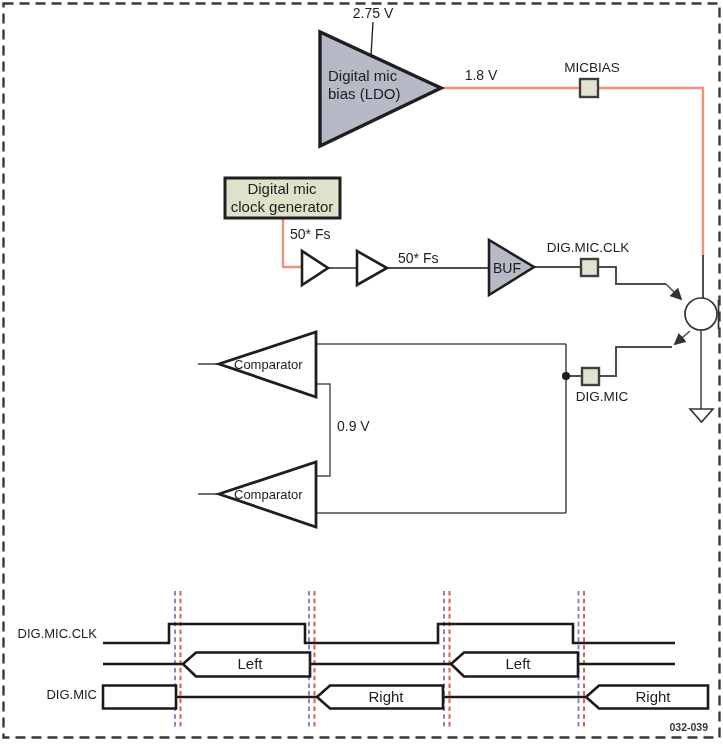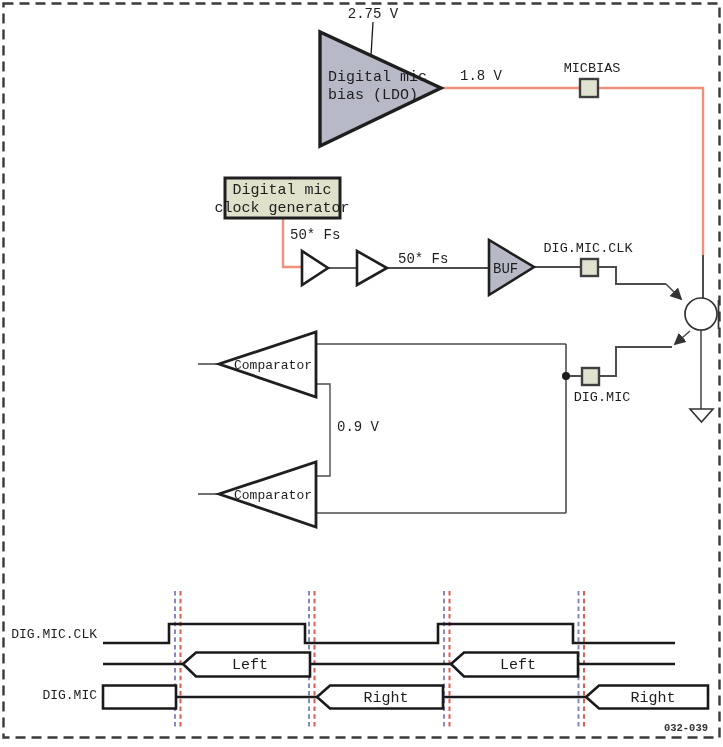--- a/index.html
+++ b/index.html
@@ -1,17 +1,17 @@
 <!DOCTYPE html>
 <html><head>
 <meta charset="utf-8">
 <style>
   html,body{margin:0;padding:0;background:#fff;}
   .page{position:relative;width:723px;height:747px;background:#ffffff;overflow:hidden;
-        font-family:Liberation Mono, monospace;}
+        font-family:Liberation Sans, sans-serif;}
   svg{position:absolute;left:0;top:0;}
   text{fill:#1d1d1d;}
   .t15{font-size:15px;}
   .t14{font-size:14px;}
   .t135{font-size:13.5px;}
   .t13{font-size:13px;}
   .t10{font-size:10.5px;font-weight:bold;fill:#333;}
 </style>
 </head>
 <body>

